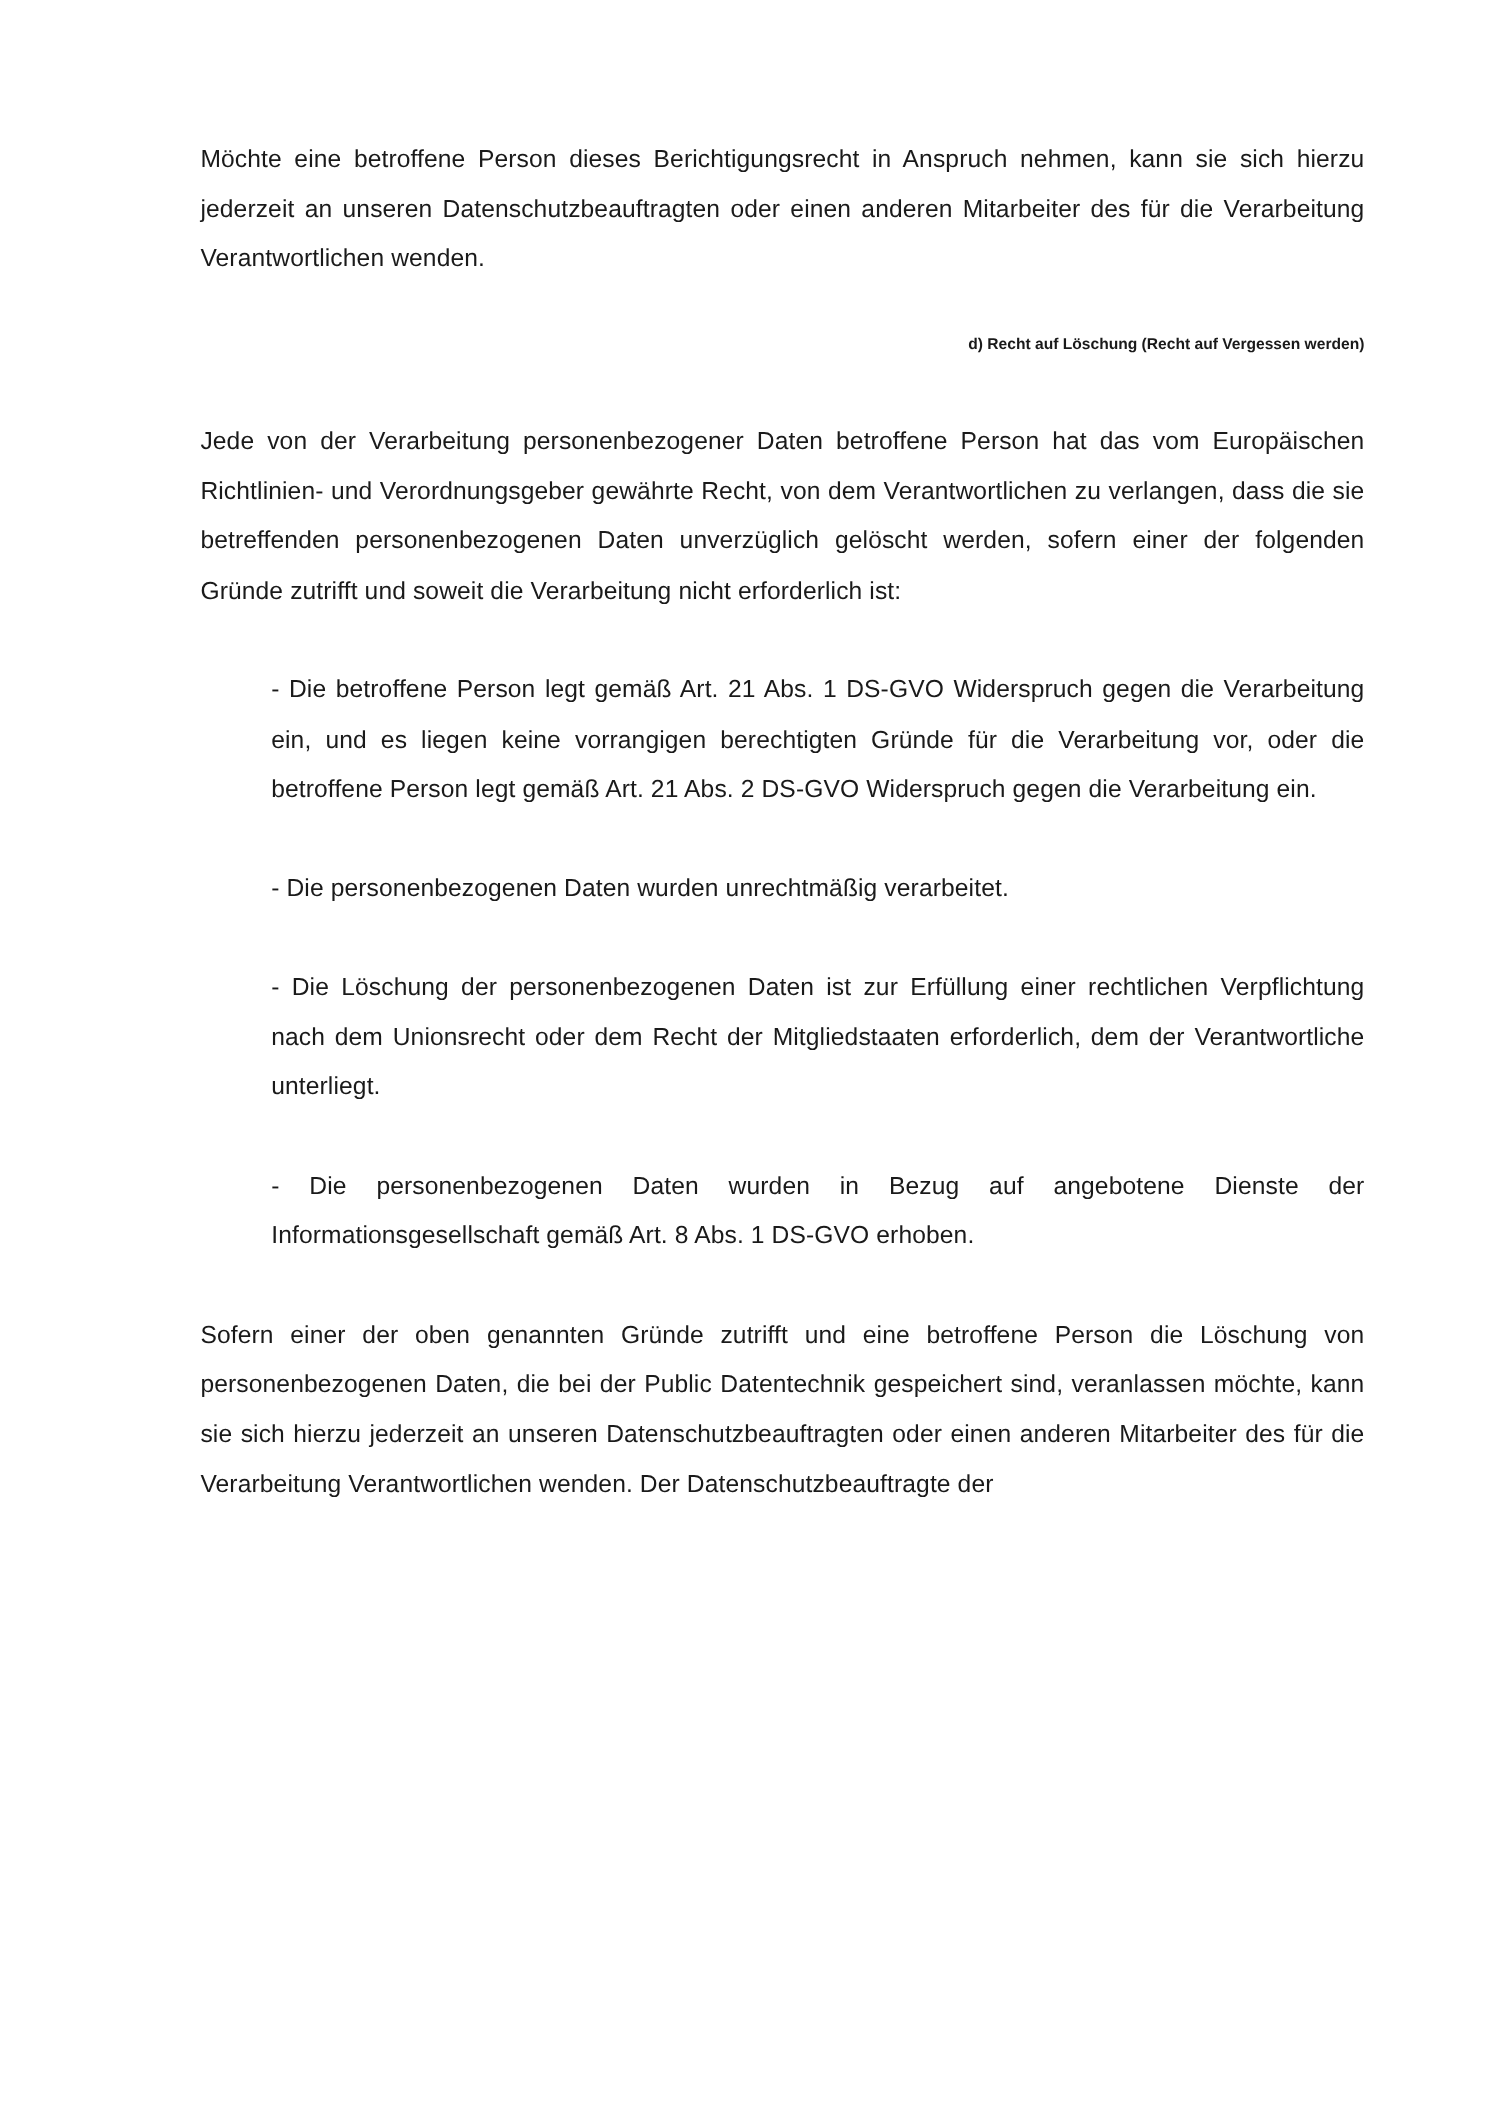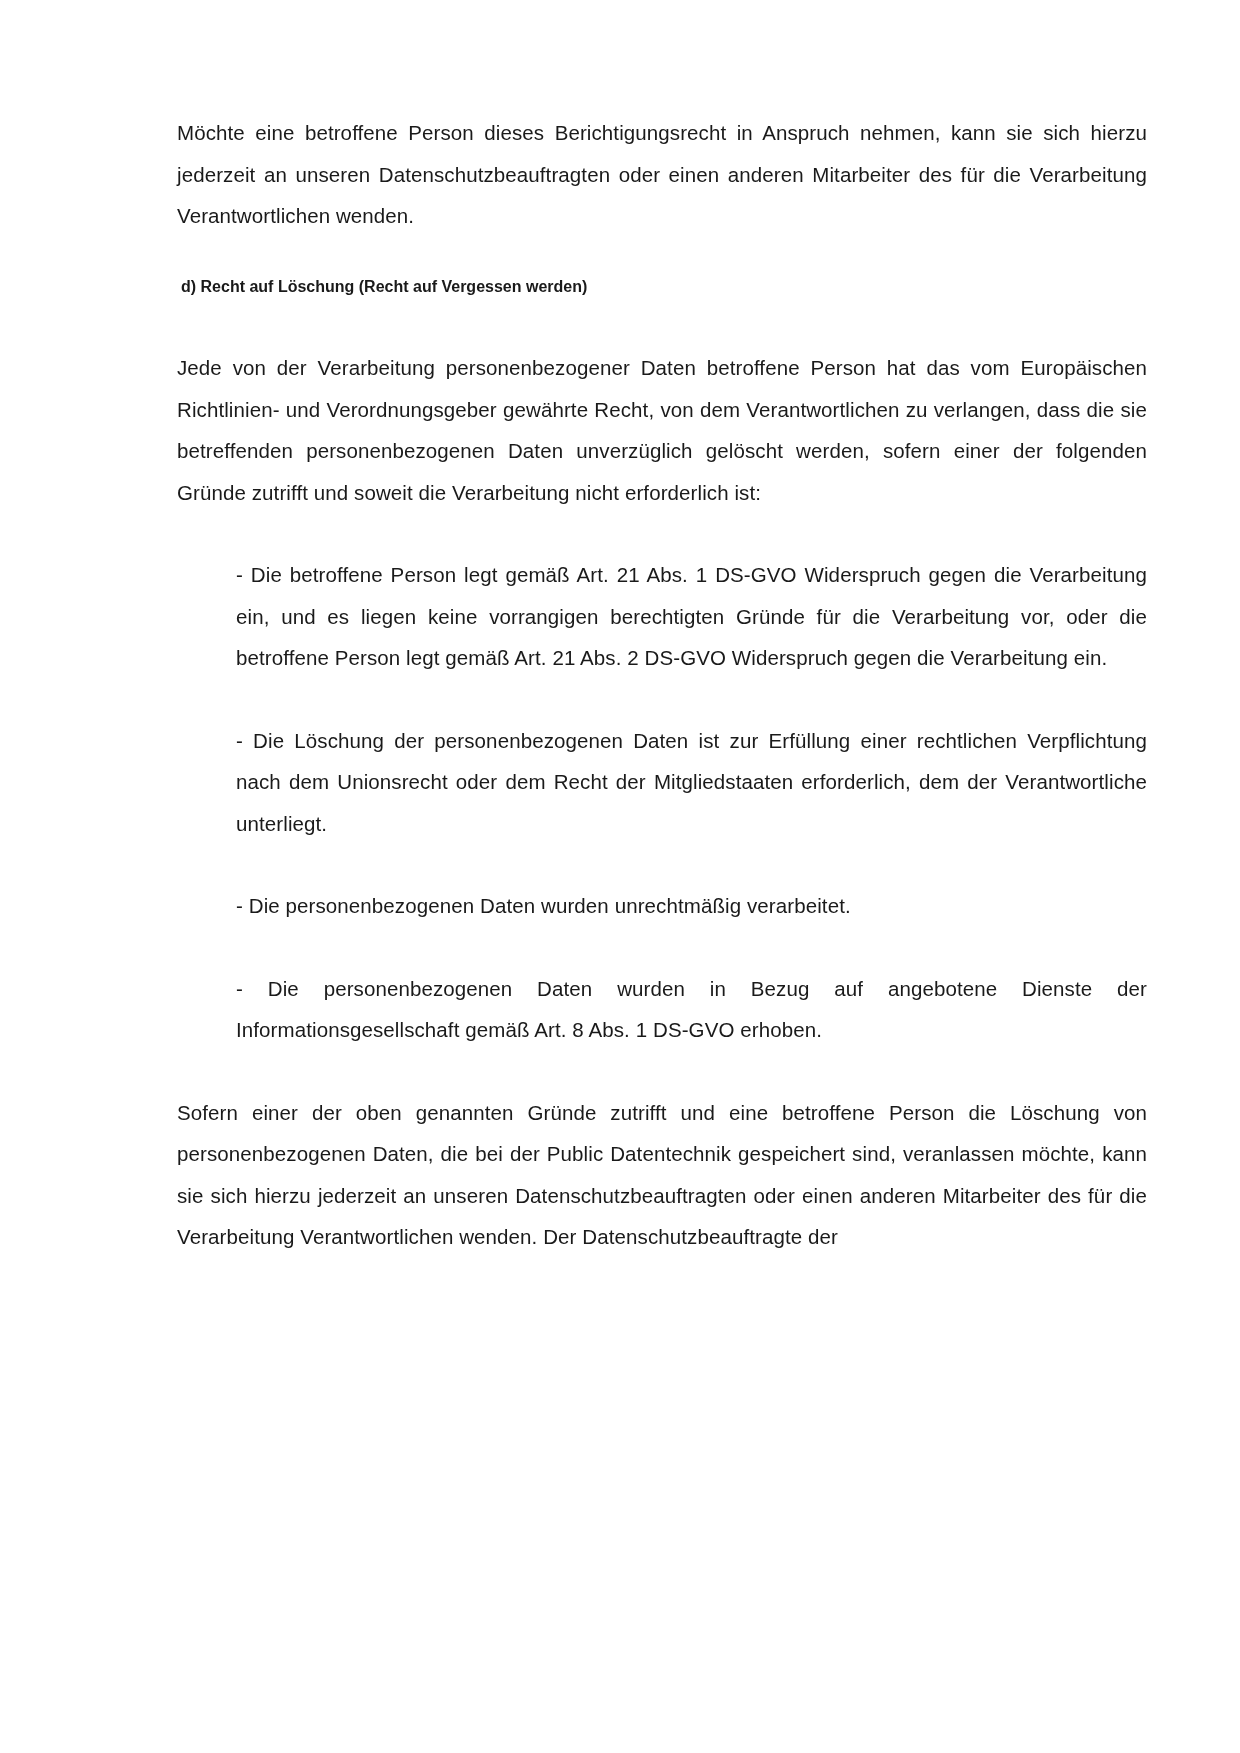--- a/index.html
+++ b/index.html
@@ -10,39 +10,40 @@
     body {
       width: 1240px;
       height: 1753px;
       position: relative;
       overflow: hidden;
       font-family: "Liberation Sans", "DejaVu Sans", sans-serif;
       color: #1a1a1a;
     }
     .page {
       position: absolute;
-      left: 177px;
+      left: 167px;
       top: 112px;
       width: 970px;
     }
     p {
       margin: 0;
       font-size: 20.5px;
       line-height: 41.5px;
       text-align: justify;
       letter-spacing: 0.1px;
     }
     .para-intro {
       margin-bottom: 29px;
     }
     .heading {
       font-weight: bold;
-      font-size: 16px;
+      font-size: 13px;
       line-height: 41.5px;
-      margin: 0 0 40px 4px;
+      margin: 0 0 40px 16px;
+      text-align: right;
     }
     .para-main {
       margin-bottom: 41px;
     }
     .list {
       margin: 0;
       padding: 0 0 0 59px;
       list-style: none;
     }
     .list li {
@@ -63,24 +64,24 @@
 
   <h2 class="heading">d) Recht auf Löschung (Recht auf Vergessen werden)</h2>
 
   <p class="para-main">Jede von der Verarbeitung personenbezogener Daten betroffene Person hat das vom Europäischen Richtlinien- und Verordnungsgeber gewährte Recht, von dem Verantwortlichen zu verlangen, dass die sie betreffenden personenbezogenen Daten unverzüglich gelöscht werden, sofern einer der folgenden Gründe zutrifft und soweit die Verarbeitung nicht erforderlich ist:</p>
 
   <ul class="list">
     <li>
         <p>- Die betroffene Person legt gemäß Art. 21 Abs. 1 DS-GVO Widerspruch gegen die Verarbeitung ein, und es liegen keine vorrangigen berechtigten Gründe für die Verarbeitung vor, oder die betroffene Person legt gemäß Art. 21 Abs. 2 DS-GVO Widerspruch gegen die Verarbeitung ein.</p>
       </li>
     <li>
-        <p>- Die Löschung der personenbezogenen Daten ist zur Erfüllung einer rechtlichen Verpflichtung nach dem Unionsrecht oder dem Recht der Mitgliedstaaten erforderlich, dem der Verantwortliche unterliegt.</p>
+        <p>- Die personenbezogenen Daten wurden unrechtmäßig verarbeitet.</p>
       </li>
     <li>
-        <p>- Die personenbezogenen Daten wurden unrechtmäßig verarbeitet.</p>
+        <p>- Die Löschung der personenbezogenen Daten ist zur Erfüllung einer rechtlichen Verpflichtung nach dem Unionsrecht oder dem Recht der Mitgliedstaaten erforderlich, dem der Verantwortliche unterliegt.</p>
       </li>
     <li>
         <p>- Die personenbezogenen Daten wurden in Bezug auf angebotene Dienste der Informationsgesellschaft gemäß Art. 8 Abs. 1 DS-GVO erhoben.</p>
       </li>
   </ul>
 
   <p>Sofern einer der oben genannten Gründe zutrifft und eine betroffene Person die Löschung von personenbezogenen Daten, die bei der Public Datentechnik gespeichert sind, veranlassen möchte, kann sie sich hierzu jederzeit an unseren Datenschutzbeauftragten oder einen anderen Mitarbeiter des für die Verarbeitung Verantwortlichen wenden. Der Datenschutzbeauftragte der</p>
 </div>
 
 </body></html>

